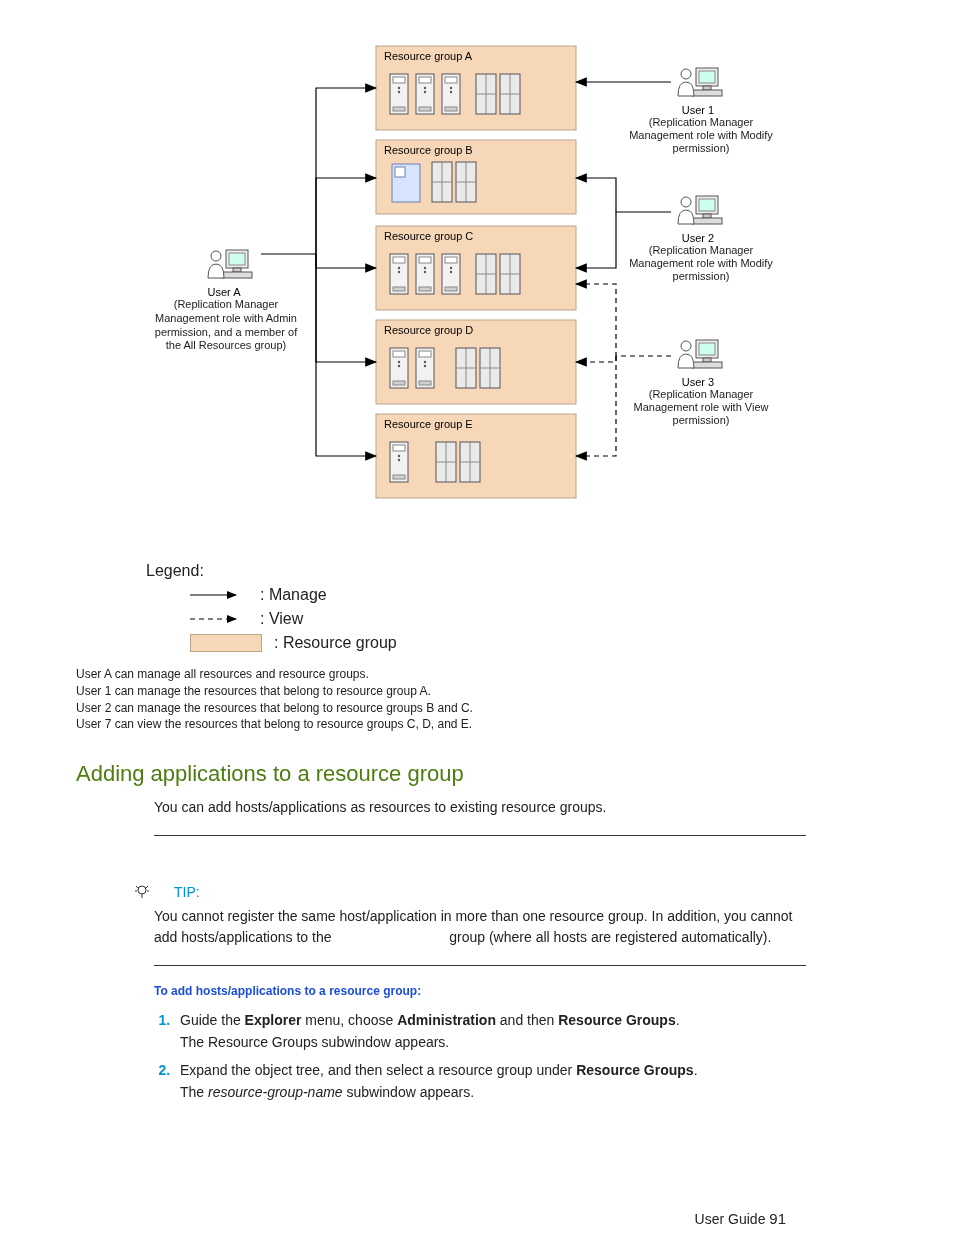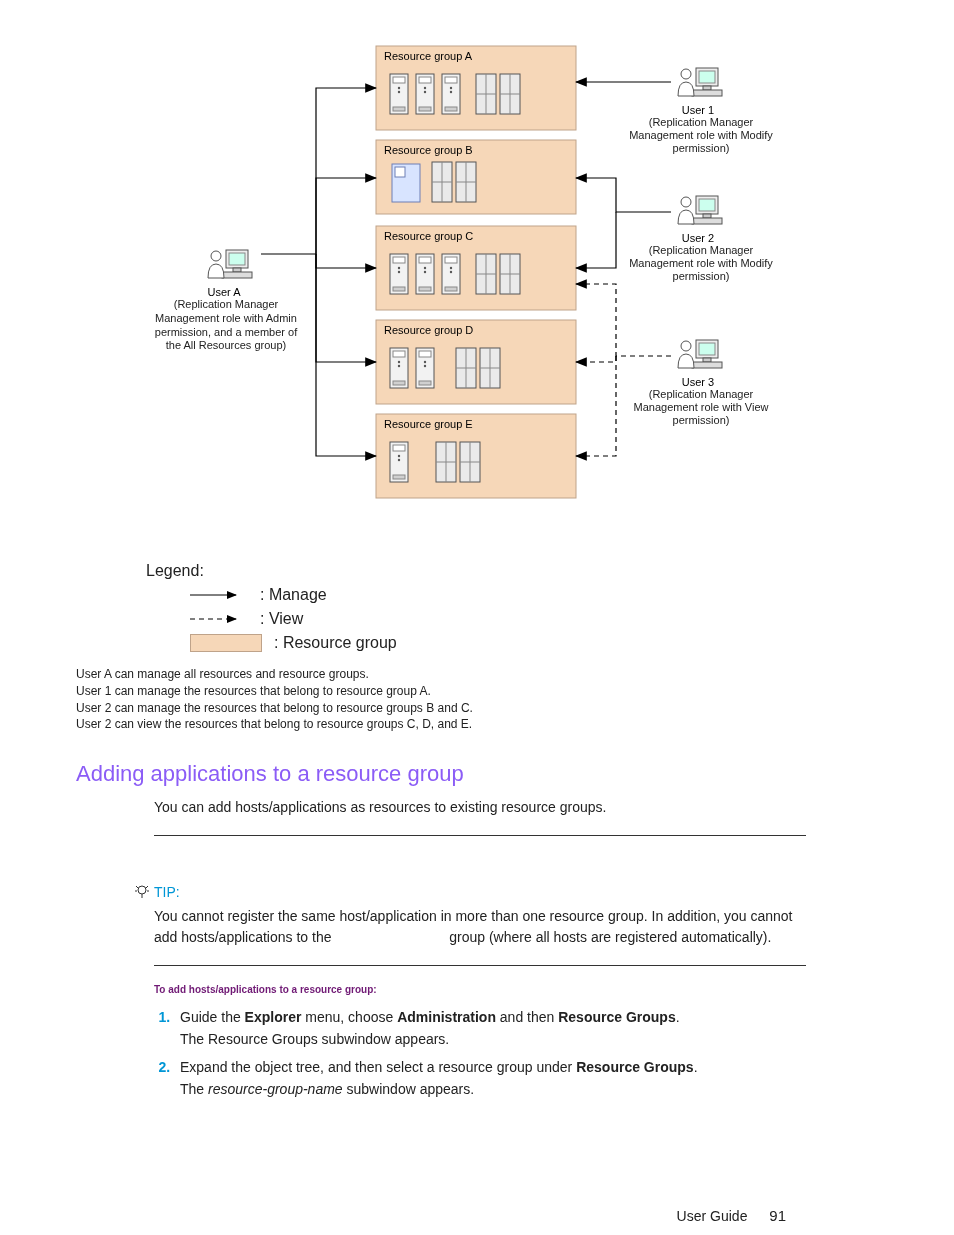--- a/index.html
+++ b/index.html
@@ -46,52 +46,52 @@
     height: 16px;
     background: #f6d7b8;
     border: 1px solid #bfa38a;
   }
   .notes {
     margin-top: 14px;
     font-size: 12px;
     line-height: 1.4;
   }
   h2.section-head {
-    color: #8b5cf6;
+    color: #4d7c0f;
     font-weight: 400;
     font-size: 22px;
     margin-top: 28px;
     margin-bottom: 10px;
     font-family: "Segoe UI", Arial, sans-serif;
   }
   .body-text {
     margin-left: 78px;
     font-size: 14px;
     line-height: 1.45;
   }
   .rule {
     border: none;
     border-top: 1px solid #333;
     margin: 18px 0 8px 78px;
   }
   .tip-row {
     margin-left: 58px;
     display: flex;
     align-items: center;
-    gap: 4px;
+    gap: 24px;
     margin-top: 48px;
   }
   .tip-label {
     color: #0096d6;
     font-size: 14px;
   }
   .subhead {
-    color: #701a75;
+    color: #1d4ed8;
     font-weight: 700;
-    font-size: 10px;
+    font-size: 12px;
     margin-left: 78px;
     margin-top: 18px;
     margin-bottom: 10px;
   }
   ol.steps {
     margin-left: 78px;
     padding-left: 20px;
     font-size: 14px;
   }
   ol.steps li {
@@ -105,21 +105,20 @@
   ol.steps p {
     margin: 6px 0 0 0;
   }
   .footer {
     margin-top: 110px;
     text-align: right;
     font-size: 14px;
     padding-right: 20px;
   }
   .footer .pn {
-    margin-left: 18px;
     font-size: 15px;
   }
   .italic { font-style: italic; }
   .group-name-gap {
     display: inline-block;
     width: 110px;
   }
 </style>
 </head>
 <body>
@@ -261,21 +260,21 @@
     <div class="legend-rg">
       <div class="legend-box"></div>
       <span>: Resource group</span>
     </div>
   </div>
 
   <div class="notes">
     <div>User A can manage all resources and resource groups.</div>
     <div>User 1 can manage the resources that belong to resource group A.</div>
     <div>User 2 can manage the resources that belong to resource groups B and C.</div>
-    <div>User 2 can view the resources that belong to resource groups C, D, and E.</div>
+    <div>User 7 can view the resources that belong to resource groups C, D, and E.</div>
   </div>
 
   <h2 class="section-head">Adding applications to a resource group</h2>
   <div class="body-text">You can add hosts/applications as resources to existing resource groups.</div>
 
   <hr class="rule">
 
   <div class="tip-row">
     <svg width="16" height="16">
       <circle cx="8" cy="6" r="4" fill="none" stroke="#333"></circle>

